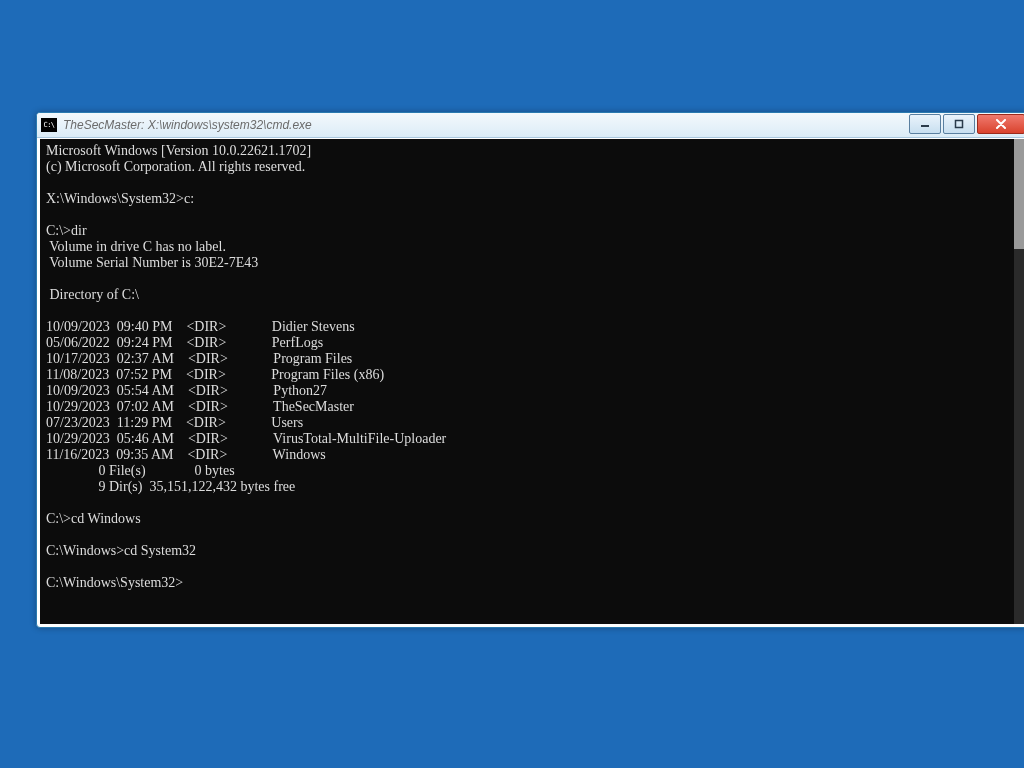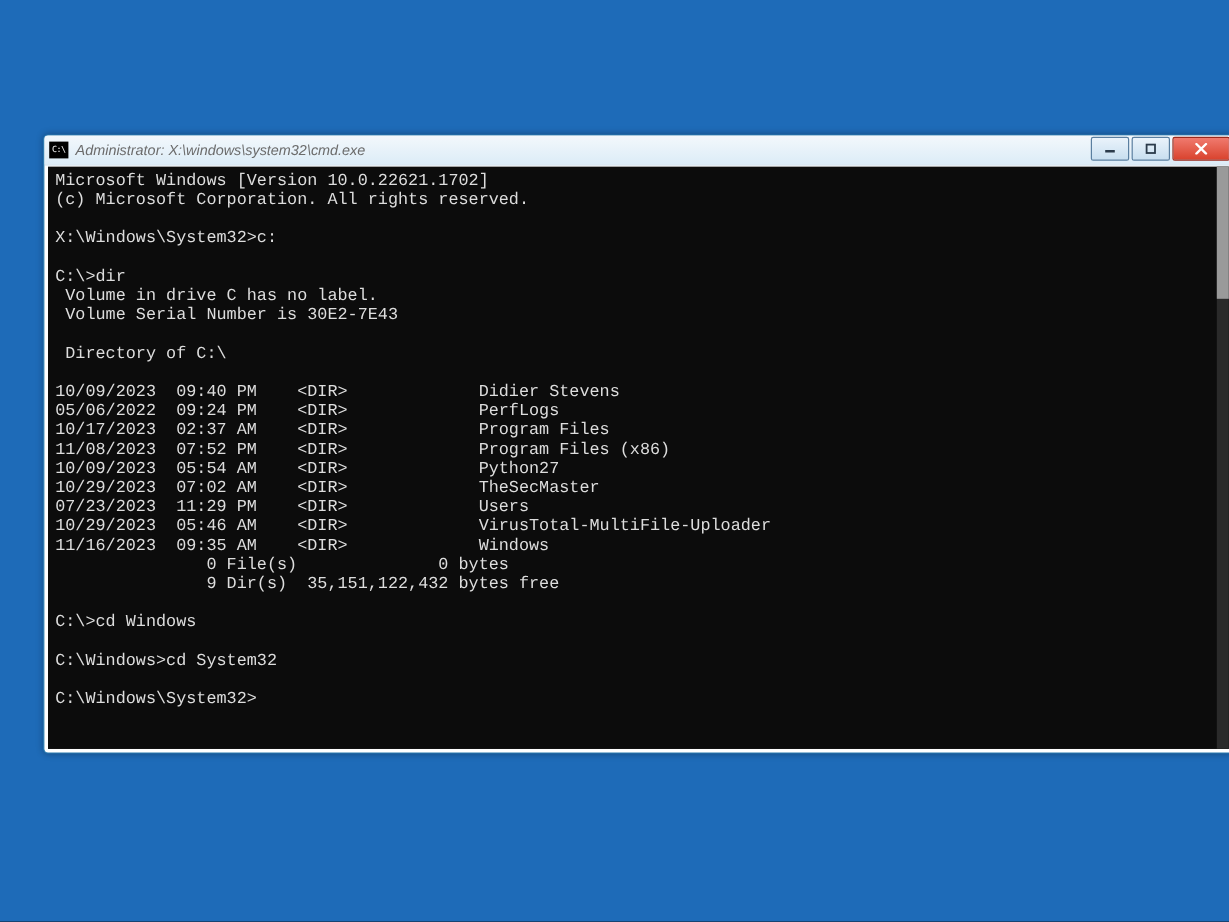--- a/index.html
+++ b/index.html
@@ -7,31 +7,31 @@
   .window{position:absolute;left:36px;top:112px;width:990px;height:514px;background:#fff;border:1px solid #2a7ab0;border-radius:4px;box-shadow:0 0 6px rgba(0,0,0,.3)}
   .titlebar{height:24px;background:linear-gradient(#f3f8fc,#dcecf7);border-top-left-radius:3px;border-top-right-radius:3px;display:flex;align-items:center;padding:0 0 0 4px;font-size:12px;color:#555;border-bottom:1px solid #a9c7de;position:relative}
   .sys-icon{width:16px;height:14px;background:#000;position:relative;margin-right:6px;display:inline-flex;align-items:center;justify-content:center}
   .sys-icon::before{content:"C:\\";color:#fff;font-size:7px;font-family:Consolas,monospace;line-height:1;letter-spacing:-.5px}
   .title-text{font-style:italic;color:#6b6b6b}
   .win-controls{position:absolute;right:2px;top:1px;display:flex;gap:2px}
   .win-btn{width:30px;height:18px;border:1px solid #5a7fa0;border-radius:2px;background:linear-gradient(#eaf3fb,#c8dff0);display:flex;align-items:center;justify-content:center;cursor:pointer}
   .win-btn.close{width:46px;background:linear-gradient(#f07a6e,#d9432e);border-color:#9b2a1c}
   .win-btn svg{display:block}
   .client{position:absolute;left:3px;right:3px;top:26px;bottom:3px;background:#000}
-  .terminal{position:absolute;inset:0;background:#0c0c0c;color:#ddd;font-family:Liberation Mono, monospace;font-size:14px;line-height:16px;padding:4px 6px;white-space:pre;overflow:hidden}
+  .terminal{position:absolute;inset:0;background:#0c0c0c;color:#ddd;font-family:Liberation Serif, serif;font-size:14px;line-height:16px;padding:4px 6px;white-space:pre;overflow:hidden}
   .scroll-track{position:absolute;right:0;top:0;bottom:0;width:10px;background:#2a2a2a}
   .scroll-thumb{position:absolute;right:0;top:0;width:10px;height:110px;background:#9a9a9a;border-radius:0}
 </style>
 </head>
 <body>
 
 <div class="window">
   <div class="titlebar">
     <span class="sys-icon"></span>
-    <span class="title-text">Administrator: X:\windows\system32\cmd.exe</span>
+    <span class="title-text">TheSecMaster: X:\windows\system32\cmd.exe</span>
     <div class="win-controls">
       <div class="win-btn">
         <svg width="10" height="10" viewBox="0 0 10 10">
             <line x1="1" y1="7" x2="9" y2="7" stroke="#2b3b4b" stroke-width="2"></line>
           </svg>
       </div>
       <div class="win-btn">
         <svg width="10" height="10" viewBox="0 0 10 10">
             <rect x="1.5" y="1.5" width="7" height="7" fill="none" stroke="#2b3b4b" stroke-width="1.5"></rect>
           </svg>

